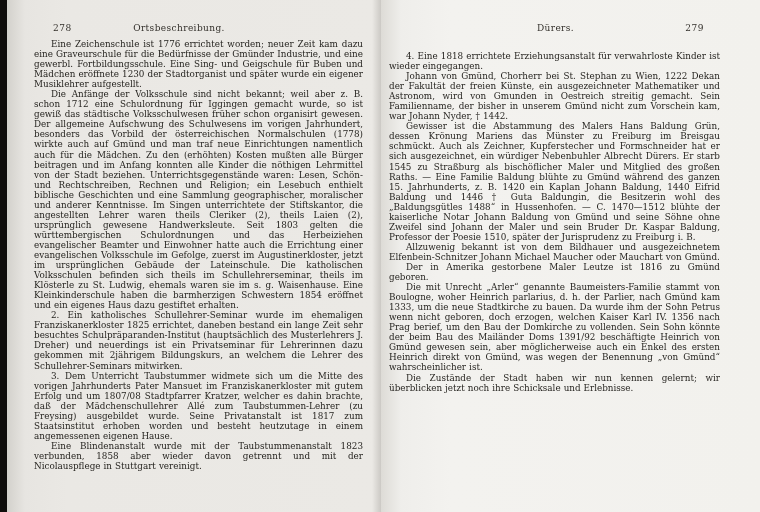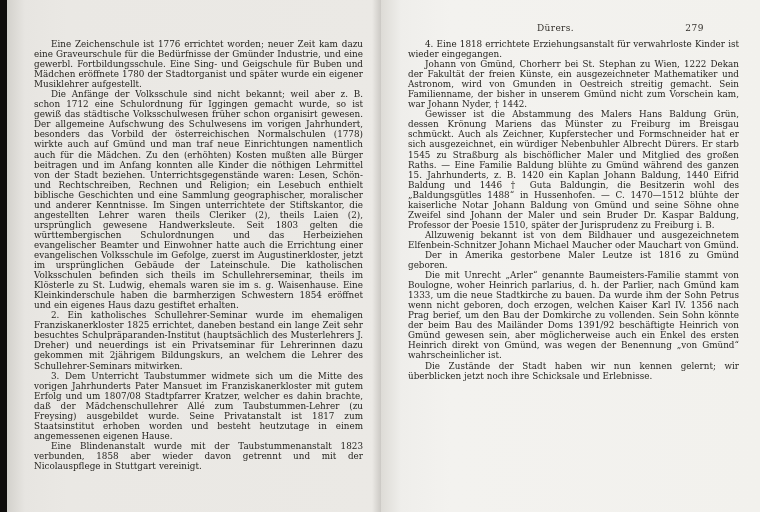--- a/index.html
+++ b/index.html
@@ -77,38 +77,42 @@
 
   .text-block {
     position: absolute;
     top: 39px;
     font-size: 8.8px;
     line-height: 10.05px;
     color: #262420;
     text-align: justify;
   }
   .page-left .text-block { left: 27px; width: 329px; }
-  .page-right .text-block { left: 27px; width: 331px; color: #211f1b; }
+  .page-right .text-block { left: 8px; width: 331px; color: #211f1b; margin-top: 12px; }
 
   .text-block p {
     margin: 0;
     text-indent: 17px;
     word-spacing: 0.2px;
   }
 </style>
 </head>
 <body>
 
 <div class="spread">
 
   <div class="edge-left"></div>
 
   <div class="page page-left">
+    <div class="running-header">
+      <span class="page-num pos-left">278</span>
+      <span class="running-title">Ortsbeschreibung.</span>
+    </div>
     <div class="text-block">
-      <p>Eine Zeichenschule ist 1776 errichtet worden; neuer Zeit kam dazu eine Graveurschule für die Bedürfnisse der Gmünder Industrie, und eine gewerbl. Fortbildungsschule. Eine Sing- und Geigschule für Buben und Mädchen eröffnete 1780 der Stadtorganist und später wurde ein eigener Musiklehrer aufgestellt.</p>
+      <p>Eine Zeichenschule ist 1776 errichtet worden; neuer Zeit kam dazu eine Graveurschule für die Bedürfnisse der Gmünder Industrie, und eine gewerbl. Fortbildungsschule. Eine Sing- und Geigschule für Buben und Mädchen eröffnete 1230 der Stadtorganist und später wurde ein eigener Musiklehrer aufgestellt.</p>
       <p>Die Anfänge der Volksschule sind nicht bekannt; weil aber z. B. schon 1712 eine Schulordnung für Iggingen gemacht wurde, so ist gewiß das städtische Volksschulwesen früher schon organisirt gewesen. Der allgemeine Aufschwung des Schulwesens im vorigen Jahrhundert, besonders das Vorbild der österreichischen Normalschulen (1778) wirkte auch auf Gmünd und man traf neue Einrichtungen namentlich auch für die Mädchen. Zu den (erhöhten) Kosten mußten alle Bürger beitragen und im Anfang konnten alle Kinder die nöthigen Lehrmittel von der Stadt beziehen. Unterrichtsgegenstände waren: Lesen, Schön- und Rechtschreiben, Rechnen und Religion; ein Lesebuch enthielt biblische Geschichten und eine Sammlung geographischer, moralischer und anderer Kenntnisse. Im Singen unterrichtete der Stiftskantor, die angestellten Lehrer waren theils Cleriker (2), theils Laien (2), ursprünglich gewesene Handwerksleute. Seit 1803 gelten die württembergischen Schulordnungen und das Herbeiziehen evangelischer Beamter und Einwohner hatte auch die Errichtung einer evangelischen Volksschule im Gefolge, zuerst im Augustinerkloster, jetzt im ursprünglichen Gebäude der Lateinschule. Die katholischen Volksschulen befinden sich theils im Schullehrerseminar, theils im Klösterle zu St. Ludwig, ehemals waren sie im s. g. Waisenhause. Eine Kleinkinderschule haben die barmherzigen Schwestern 1854 eröffnet und ein eigenes Haus dazu gestiftet erhalten.</p>
       <p>2. Ein katholisches Schullehrer-Seminar wurde im ehemaligen Franziskanerkloster 1825 errichtet, daneben bestand ein lange Zeit sehr besuchtes Schulpräparanden-Institut (hauptsächlich des Musterlehrers J. Dreher) und neuerdings ist ein Privatseminar für Lehrerinnen dazu gekommen mit 2jährigem Bildungskurs, an welchem die Lehrer des Schullehrer-Seminars mitwirken.</p>
       <p>3. Dem Unterricht Taubstummer widmete sich um die Mitte des vorigen Jahrhunderts Pater Mansuet im Franziskanerkloster mit gutem Erfolg und um 1807/08 Stadtpfarrer Kratzer, welcher es dahin brachte, daß der Mädchenschullehrer Allé zum Taubstummen-Lehrer (zu Freysing) ausgebildet wurde. Seine Privatanstalt ist 1817 zum Staatsinstitut erhoben worden und besteht heutzutage in einem angemessenen eigenen Hause.</p>
       <p>Eine Blindenanstalt wurde mit der Taubstummenanstalt 1823 verbunden, 1858 aber wieder davon getrennt und mit der Nicolauspflege in Stuttgart vereinigt.</p>
     </div>
   </div>
 
   <div class="gutter-shadow"></div>
 
   <div class="page page-right">

